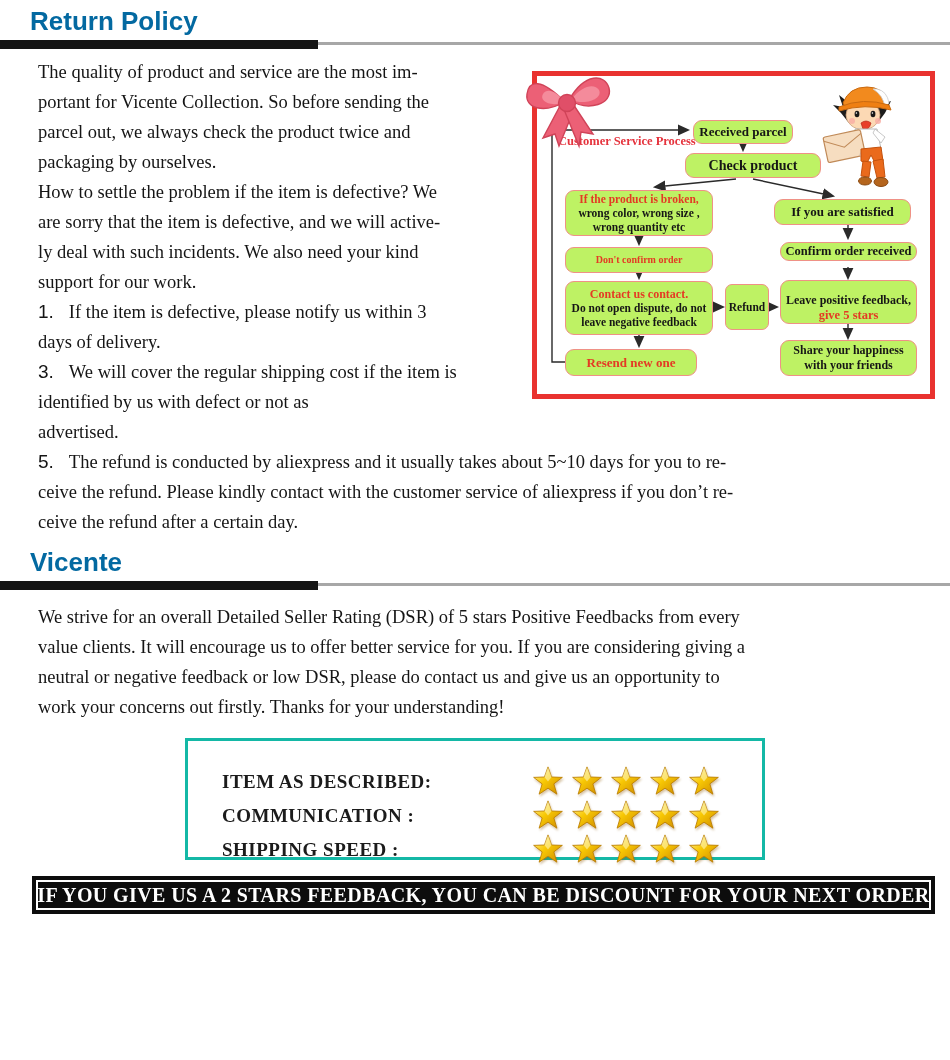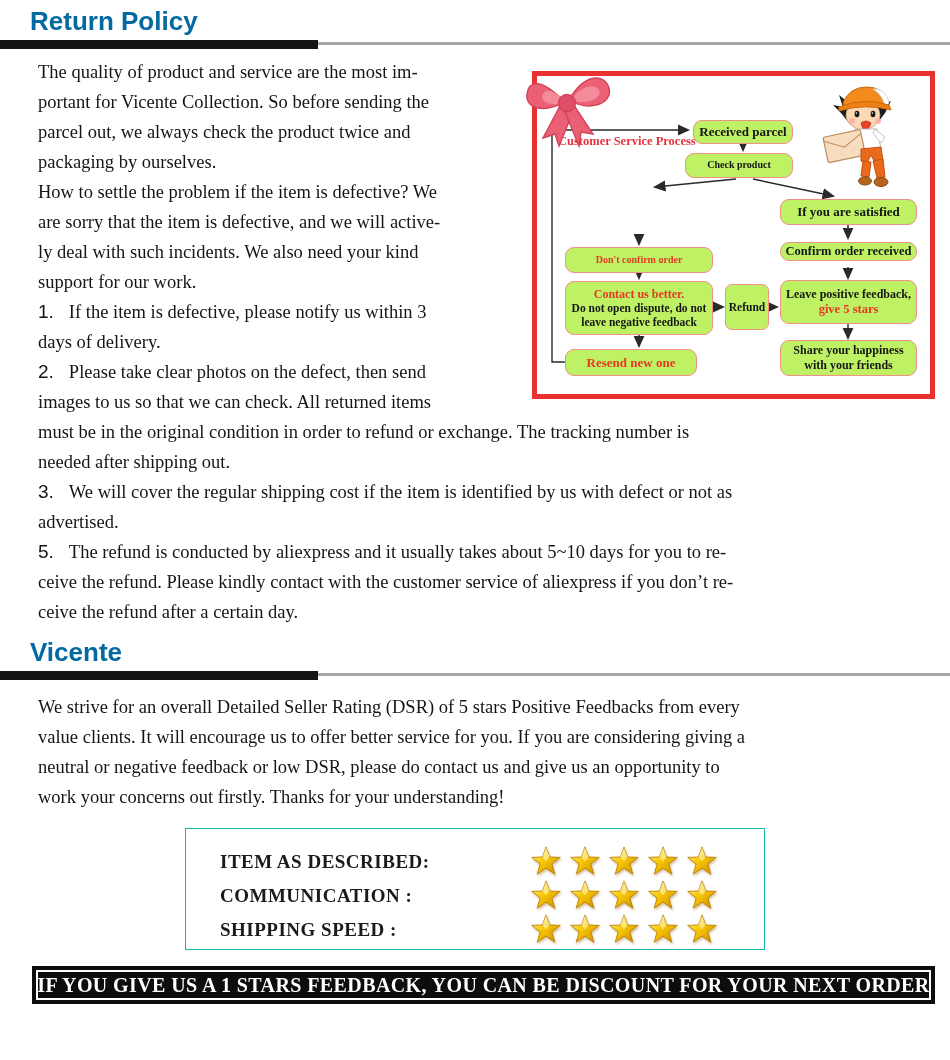--- a/index.html
+++ b/index.html
@@ -21,21 +21,21 @@
   .flowchart{float:right;width:393px;height:318px;margin:14px 0 10px 12px;border:5px solid #e9322f;position:relative;background:#fff;box-sizing:content-box;}
   .fc-inner{position:absolute;left:0;top:0;width:383px;height:308px;margin:5px;}
   .fc-svg{position:absolute;left:0;top:0;}
   .fbox{position:absolute;background:#bef264;border:1.5px solid #ef9186;border-radius:9px;display:flex;flex-direction:column;align-items:center;justify-content:center;text-align:center;font-weight:bold;font-family:"Liberation Serif",serif;color:#161616;box-sizing:border-box;line-height:1.22;}
   .red{color:#e43a24;}
   .fc-label{position:absolute;font-weight:bold;font-size:12.5px;color:#e5333d;font-family:"Liberation Serif",serif;}
   .bow{position:absolute;left:-16px;top:-16px;z-index:3;}
   .mascot{position:absolute;right:14px;top:2px;}
 
   
-  .ratings{margin:16px 0 0 147px;width:580px;height:122px;border:1px solid #14b8a6;box-sizing:border-box;padding:16px 0 8px 34px;display:flex;flex-direction:column;justify-content:space-between;background:#fff;}
+  .ratings{margin:16px 0 0 147px;width:580px;height:122px;border:3px solid #14b8a6;box-sizing:border-box;padding:24px 0 8px 34px;display:flex;flex-direction:column;justify-content:space-between;background:#fff;}
   .rrow{display:flex;align-items:center;height:36px;}
   .rlabel{font-weight:bold;font-size:19px;letter-spacing:0.5px;width:308px;color:#1b1b1b;}
   .stars{display:flex;gap:3px;align-items:center;}
   .stars svg{filter:drop-shadow(1px 2px 1px rgba(140,85,0,0.35));}
 
   
   .banner{margin:16px 15px 0 32px;background:#0d0d0d;padding:4px;}
   .banner-inner{border:2px solid #fff;display:flex;align-items:center;justify-content:center;height:26px;}
   .banner-text{color:#fff;font-weight:bold;font-size:20px;letter-spacing:0.4px;font-family:"Liberation Serif",serif;white-space:nowrap;}
 </style>
@@ -72,41 +72,46 @@
           <line x1="306" y1="186" x2="306" y2="197" marker-end="url(#ah)"></line>
           <line x1="306" y1="243" x2="306" y2="257" marker-end="url(#ah)"></line>
         </g>
       </svg>
 
       <div class="fc-label" style="left:16px;top:53px;">Customer Service Process</div>
 
       <div class="fbox" style="left:151px;top:39px;width:100px;height:24px;font-size:13px;">
         <span>Received parcel</span>
       </div>
-      <div class="fbox" style="left:143px;top:72px;width:108px;height:25px;font-size:10px;">
+      <div class="fbox" style="left:143px;top:72px;width:136px;height:25px;font-size:14px;">
         <span>Check product</span>
       </div>
-      <div class="fbox" style="left:238px;top:118px;width:137px;height:26px;font-size:13px;">
+      <div class="fbox" style="left:23px;top:109px;width:148px;height:46px;font-size:11.5px;">
+        <span class="red">If the product is broken,</span>
+        <span>wrong color, wrong size ,</span>
+        <span>wrong quantity etc</span>
+      </div>
+      <div class="fbox" style="left:232px;top:118px;width:137px;height:26px;font-size:13px;">
         <span>If you are satisfied</span>
       </div>
       <div class="fbox" style="left:23px;top:166px;width:148px;height:26px;font-size:10px;">
         <span class="red">Don't confirm order</span>
       </div>
       <div class="fbox" style="left:238px;top:161px;width:137px;height:19px;font-size:12.5px;">
         <span>Confirm order received</span>
       </div>
       <div class="fbox" style="left:23px;top:200px;width:148px;height:54px;font-size:11.5px;">
-        <span class="red" style="font-size:12px;">Contact us better.</span>
+        <span class="red" style="font-size:12px;">Contact us contact.</span>
         <span>Do not open dispute, do not</span>
         <span>leave negative feedback</span>
       </div>
       <div class="fbox" style="left:183px;top:203px;width:44px;height:46px;font-size:11.5px;border-radius:7px;">
         <span>Refund</span>
       </div>
-      <div class="fbox" style="left:238px;top:199px;width:137px;height:44px;font-size:12px;">
+      <div class="fbox" style="left:238px;top:199px;width:137px;height:44px;font-size:12px;justify-content:flex-end;">
         <span>Leave positive feedback,</span>
         <span class="red" style="font-size:12.5px;">give 5 stars</span>
       </div>
       <div class="fbox" style="left:23px;top:268px;width:132px;height:27px;font-size:13px;">
         <span class="red">Resend new one</span>
       </div>
       <div class="fbox" style="left:238px;top:259px;width:137px;height:36px;font-size:12px;text-align:right;">
         <span>Share your happiness</span>
         <span>with your friends</span>
       </div>
@@ -167,26 +172,20 @@
 How to settle the problem if the item is defective? We
 are sorry that the item is defective, and we will active-
 ly deal with such incidents. We also need your kind
 support for our work.</div>
 
   <div class="item">
     <span class="num">1.</span><span class="itext">If the item is defective, please notify us within 3
 days of delivery.</span>
   </div>
   <div class="item">
-    <span class="num">2.</span><span class="itext">Please take clear photos on the defect, then send
-images to us so that we can check. All returned items
-must be in the original condition in order to refund or exchange. The tracking number is
-needed after shipping out.</span>
-  </div>
-  <div class="item">
     <span class="num">3.</span><span class="itext">We will cover the regular shipping cost if the item is identified by us with defect or not as
 advertised.</span>
   </div>
   <div class="item">
     <span class="num">5.</span><span class="itext">The refund is conducted by aliexpress and it usually takes about 5~10 days for you to re-
 ceive the refund. Please kindly contact with the customer service of aliexpress if you don’t re-
 ceive the refund after a certain day.</span>
   </div>
 </div>
 
@@ -381,15 +380,15 @@
     <polygon points="18,2 21.8,12.7 33.2,13.1 24.2,20 27.4,30.9 18,24.5 8.6,30.9 11.8,20 2.8,13.1 14.2,12.7" fill="url(#goldGrad)" stroke="#b97c00" stroke-width="0.9" stroke-linejoin="round"></polygon>
     <polygon points="18,2 21.8,12.7 18,17.5 14.2,12.7" fill="rgba(255,255,220,0.5)"></polygon>
   </svg>
         </div>
     </div>
   </div>
 </div>
 
 <div class="banner">
   <div class="banner-inner">
-    <span class="banner-text">IF YOU GIVE US A 1 STARS FEEDBACK, YOU CAN BE DISCOUNT FOR YOUR NEXT ORDER</span>
+    <span class="banner-text">IF YOU GIVE US A 2 STARS FEEDBACK, YOU CAN BE DISCOUNT FOR YOUR NEXT ORDER</span>
   </div>
 </div>
 
 </body></html>

